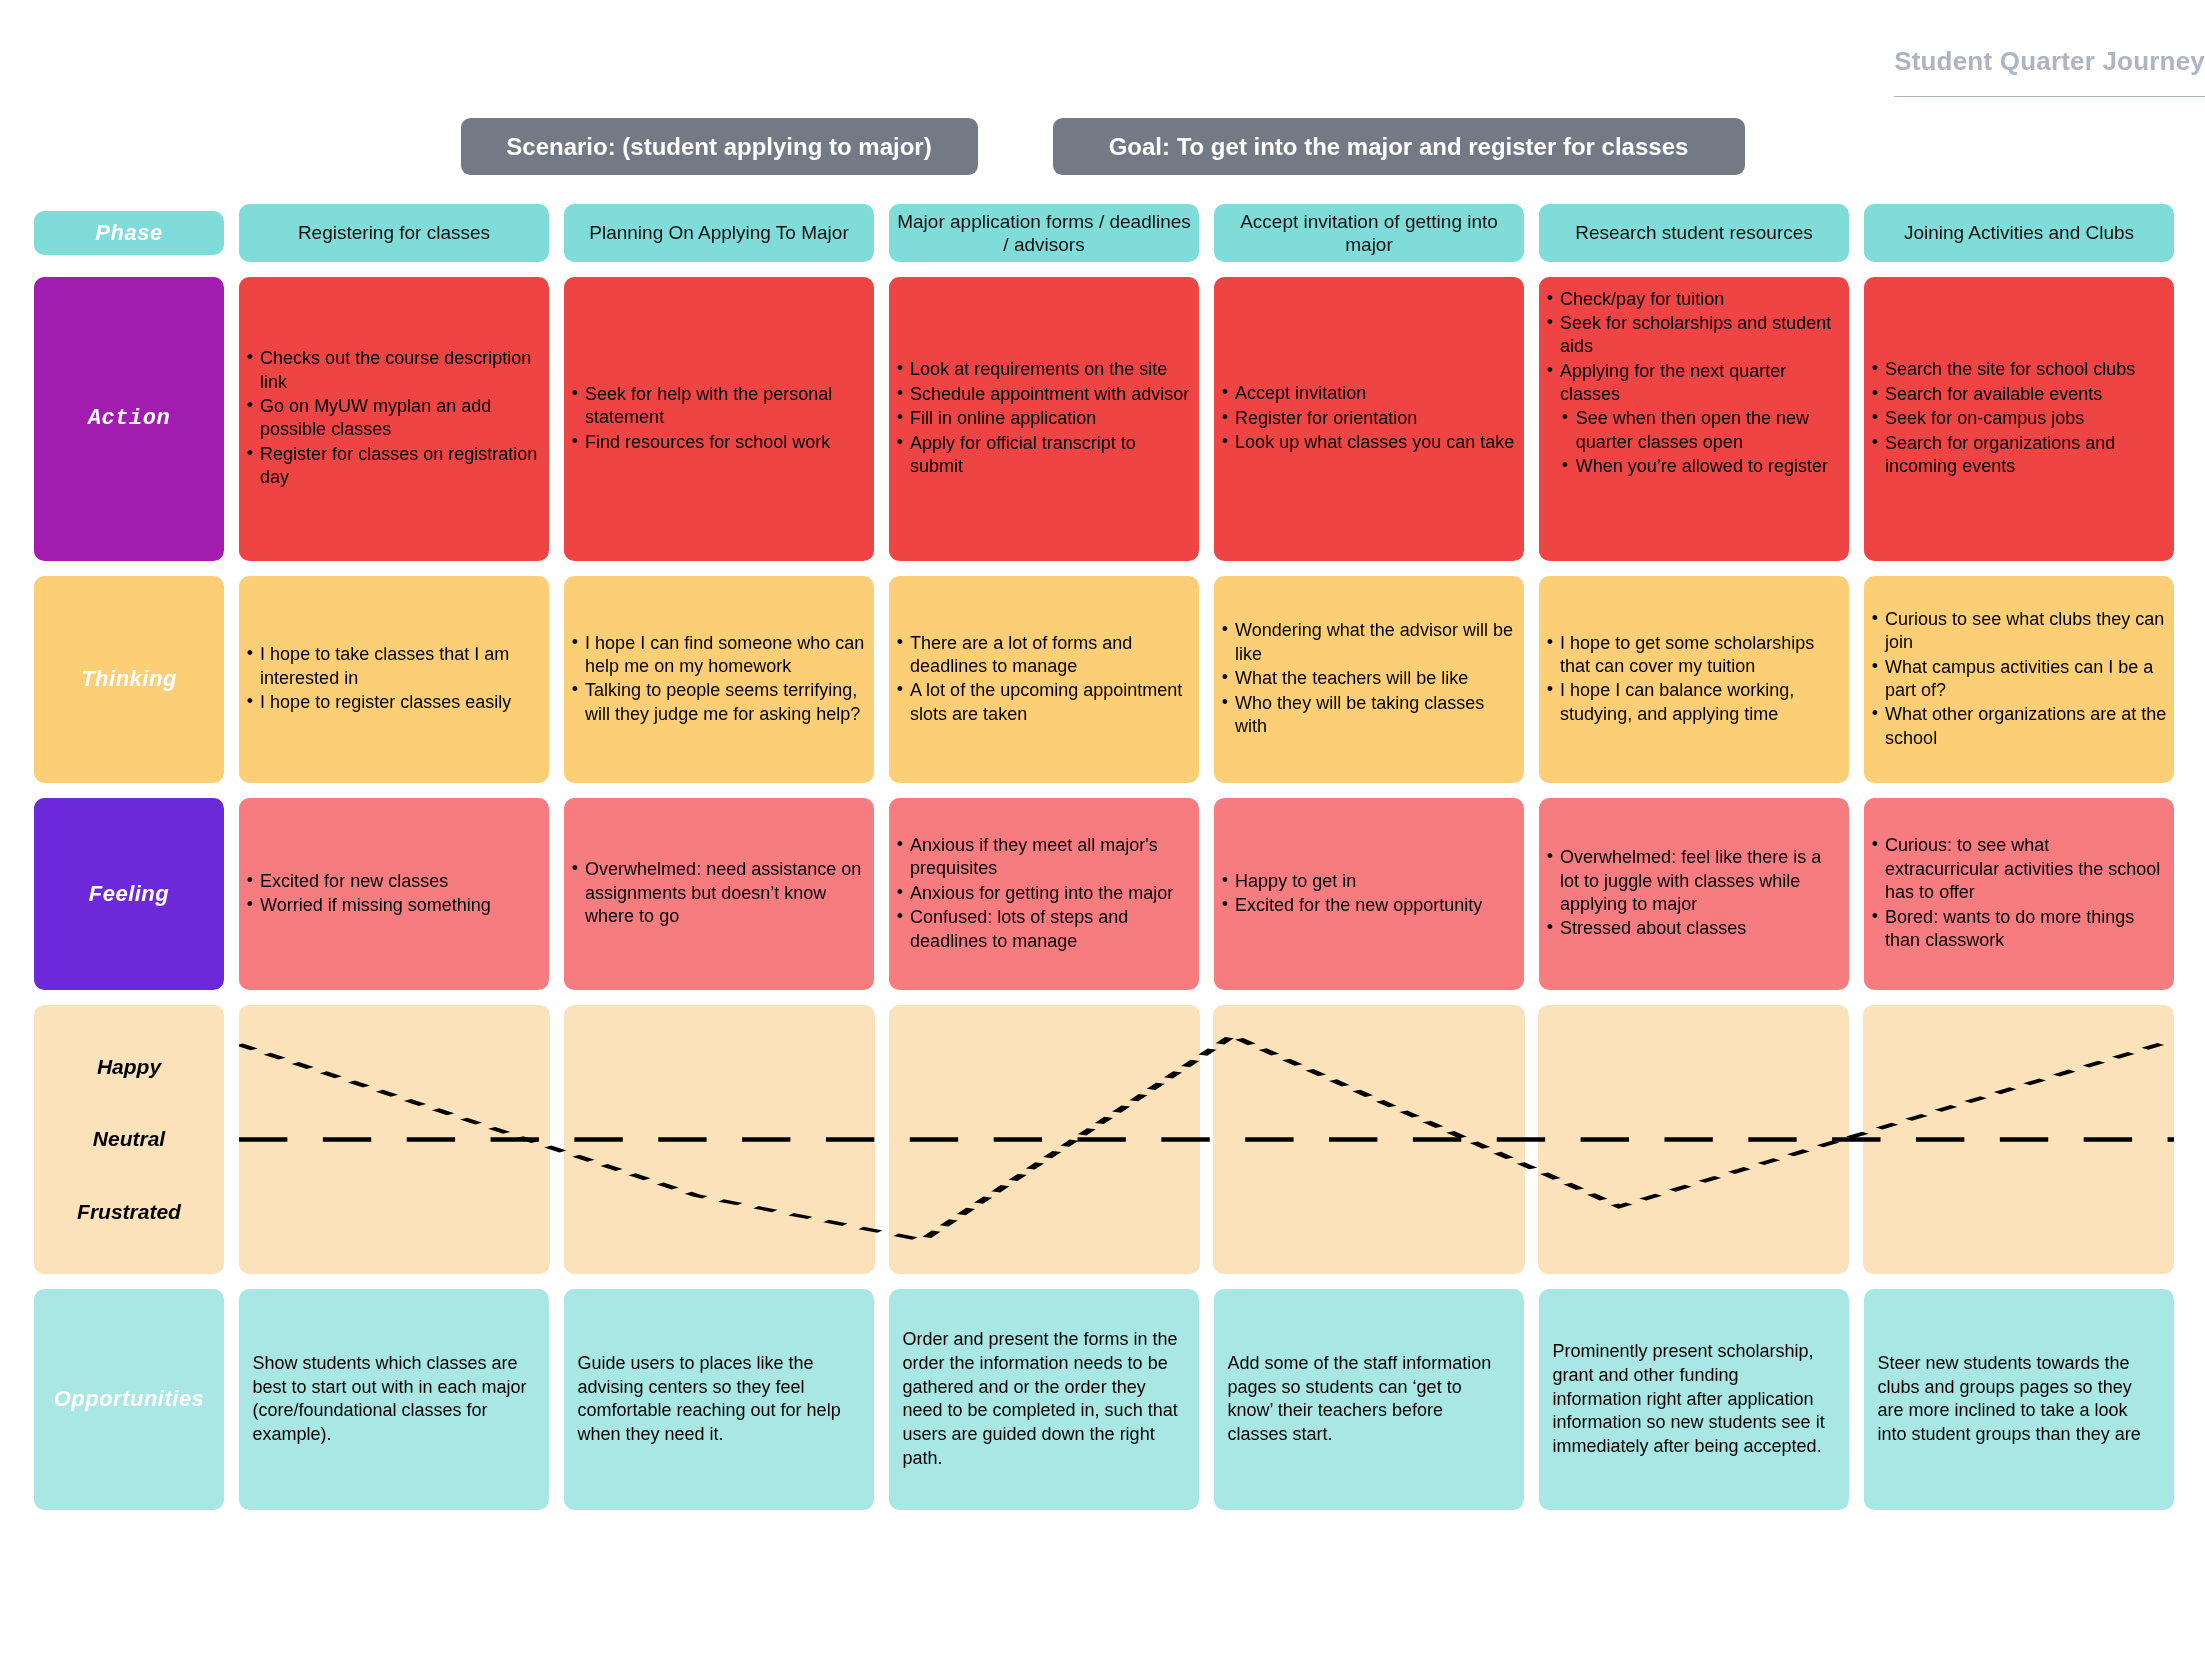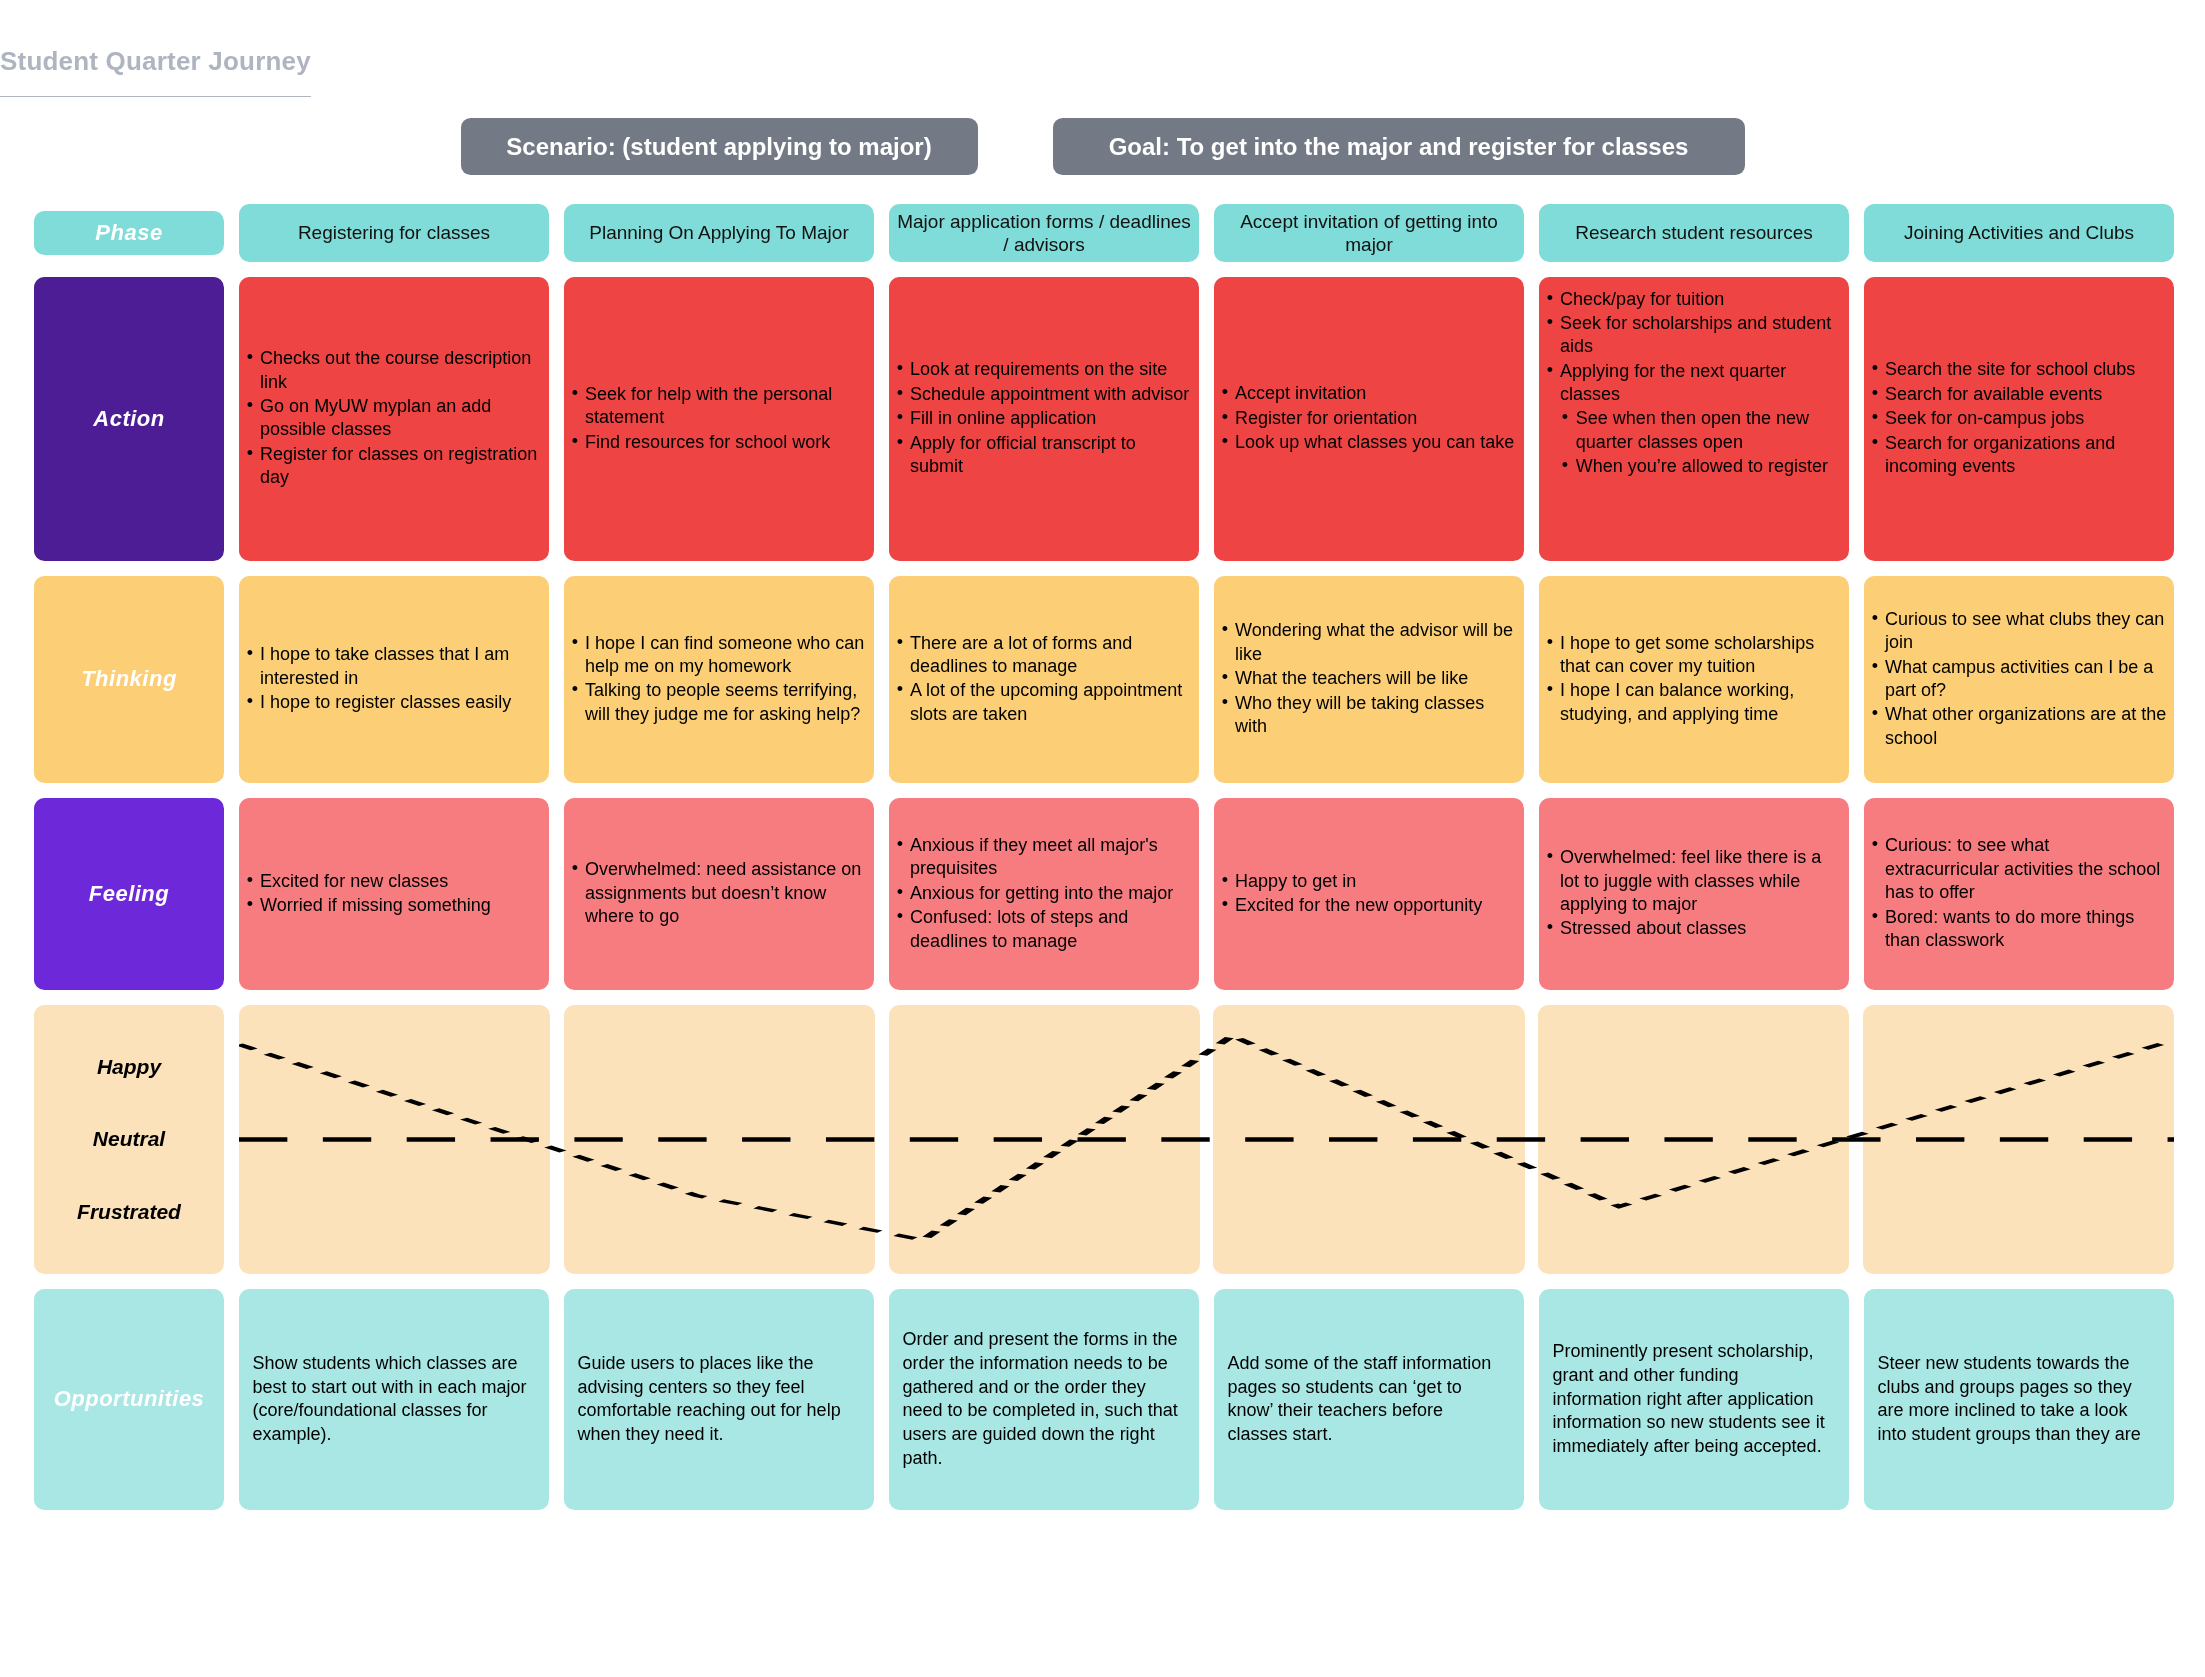--- a/index.html
+++ b/index.html
@@ -8,21 +8,21 @@
     width: 2205px; height: 1677px;
     background: #ffffff;
     font-family: "Liberation Sans", sans-serif;
     overflow: hidden;
   }
   .page { position: relative; width: 2205px; height: 1677px; }
 
   
   .title-wrap {
     position: absolute; left: 0; top: 46px; width: 2205px;
-    text-align: left;
+    text-align: right;
   }
   .map-title {
     display: inline-block;
     font-size: 26px; font-weight: bold; color: #aeb4c0;
     letter-spacing: 0.2px; padding-bottom: 19px;
     border-bottom: 1.9px solid #aeb4c0;
     min-width: 298px;
   }
   .banner-row {
     position: absolute; left: 0; top: 118px; width: 2205px;
@@ -51,21 +51,21 @@
   .cell { border-radius: 10.6px; position: relative; }
 
   
   .rowlabel {
     display: flex; align-items: center; justify-content: center;
     color: #ffffff; font-style: italic; font-weight: bold;
     font-size: 22px; letter-spacing: 0.5px;
     text-align: center;
   }
   .rowlabel.phase    { background: #7fdcd8; height: 44px; align-self: center; }
-  .rowlabel.action   { background: #4c1d95; }
+  .rowlabel.action   { background: #a21caf; font-family: Liberation Mono, monospace; }
   .rowlabel.thinking { background: #fccf77; }
   .rowlabel.feeling  { background: #6d28d9; }
   .rowlabel.opps     { background: #a9e7e5; }
 
   
   .phase-cell {
     background: #7fdcd8; color: #111;
     font-size: 19px; line-height: 1.22;
     display: flex; align-items: center; justify-content: center;
     text-align: center; padding: 5.8px 7.7px;

